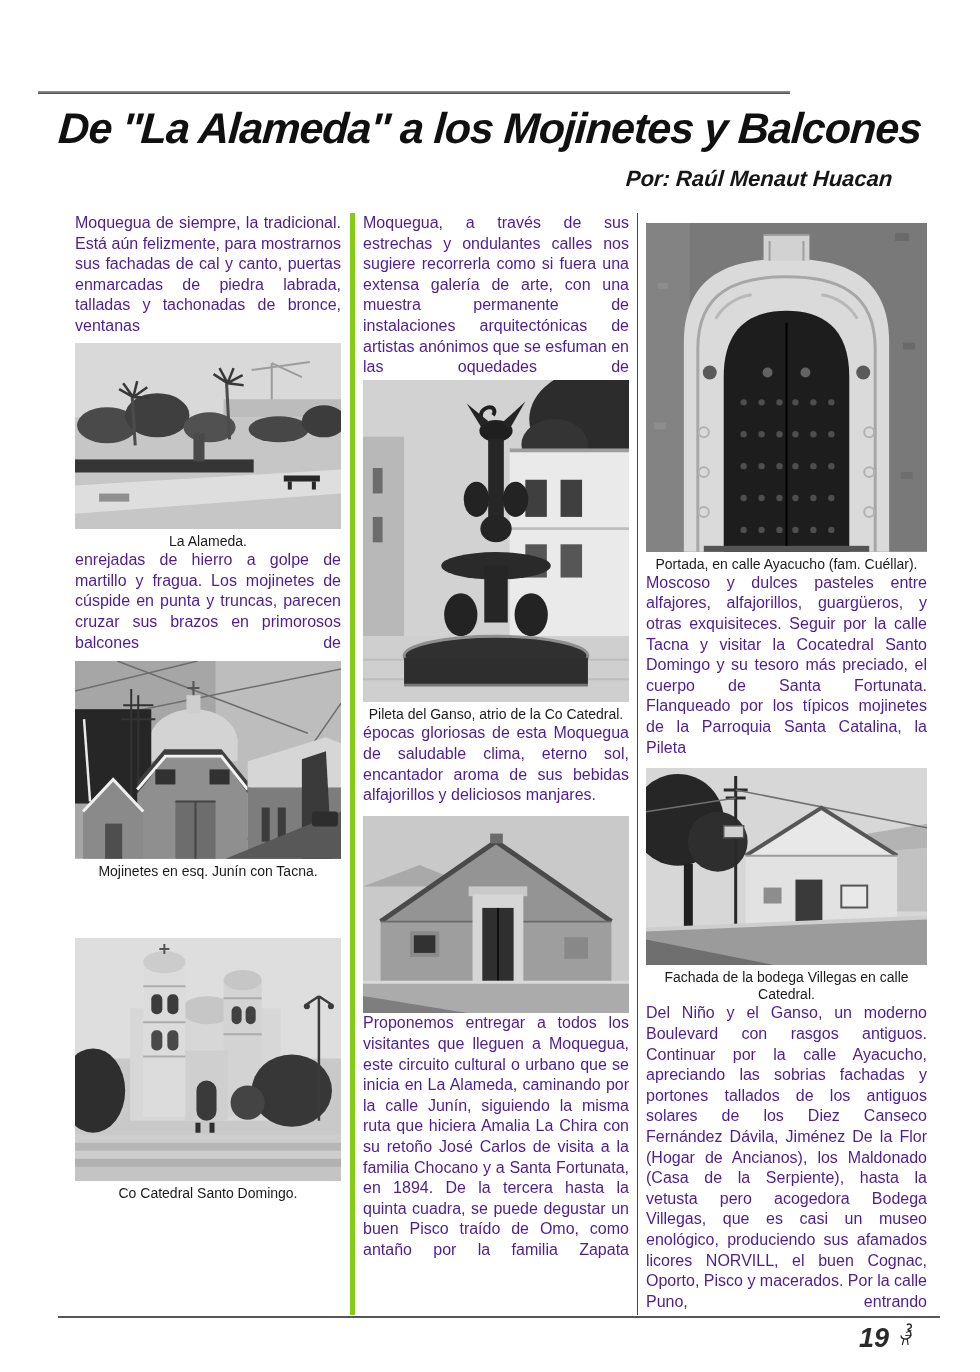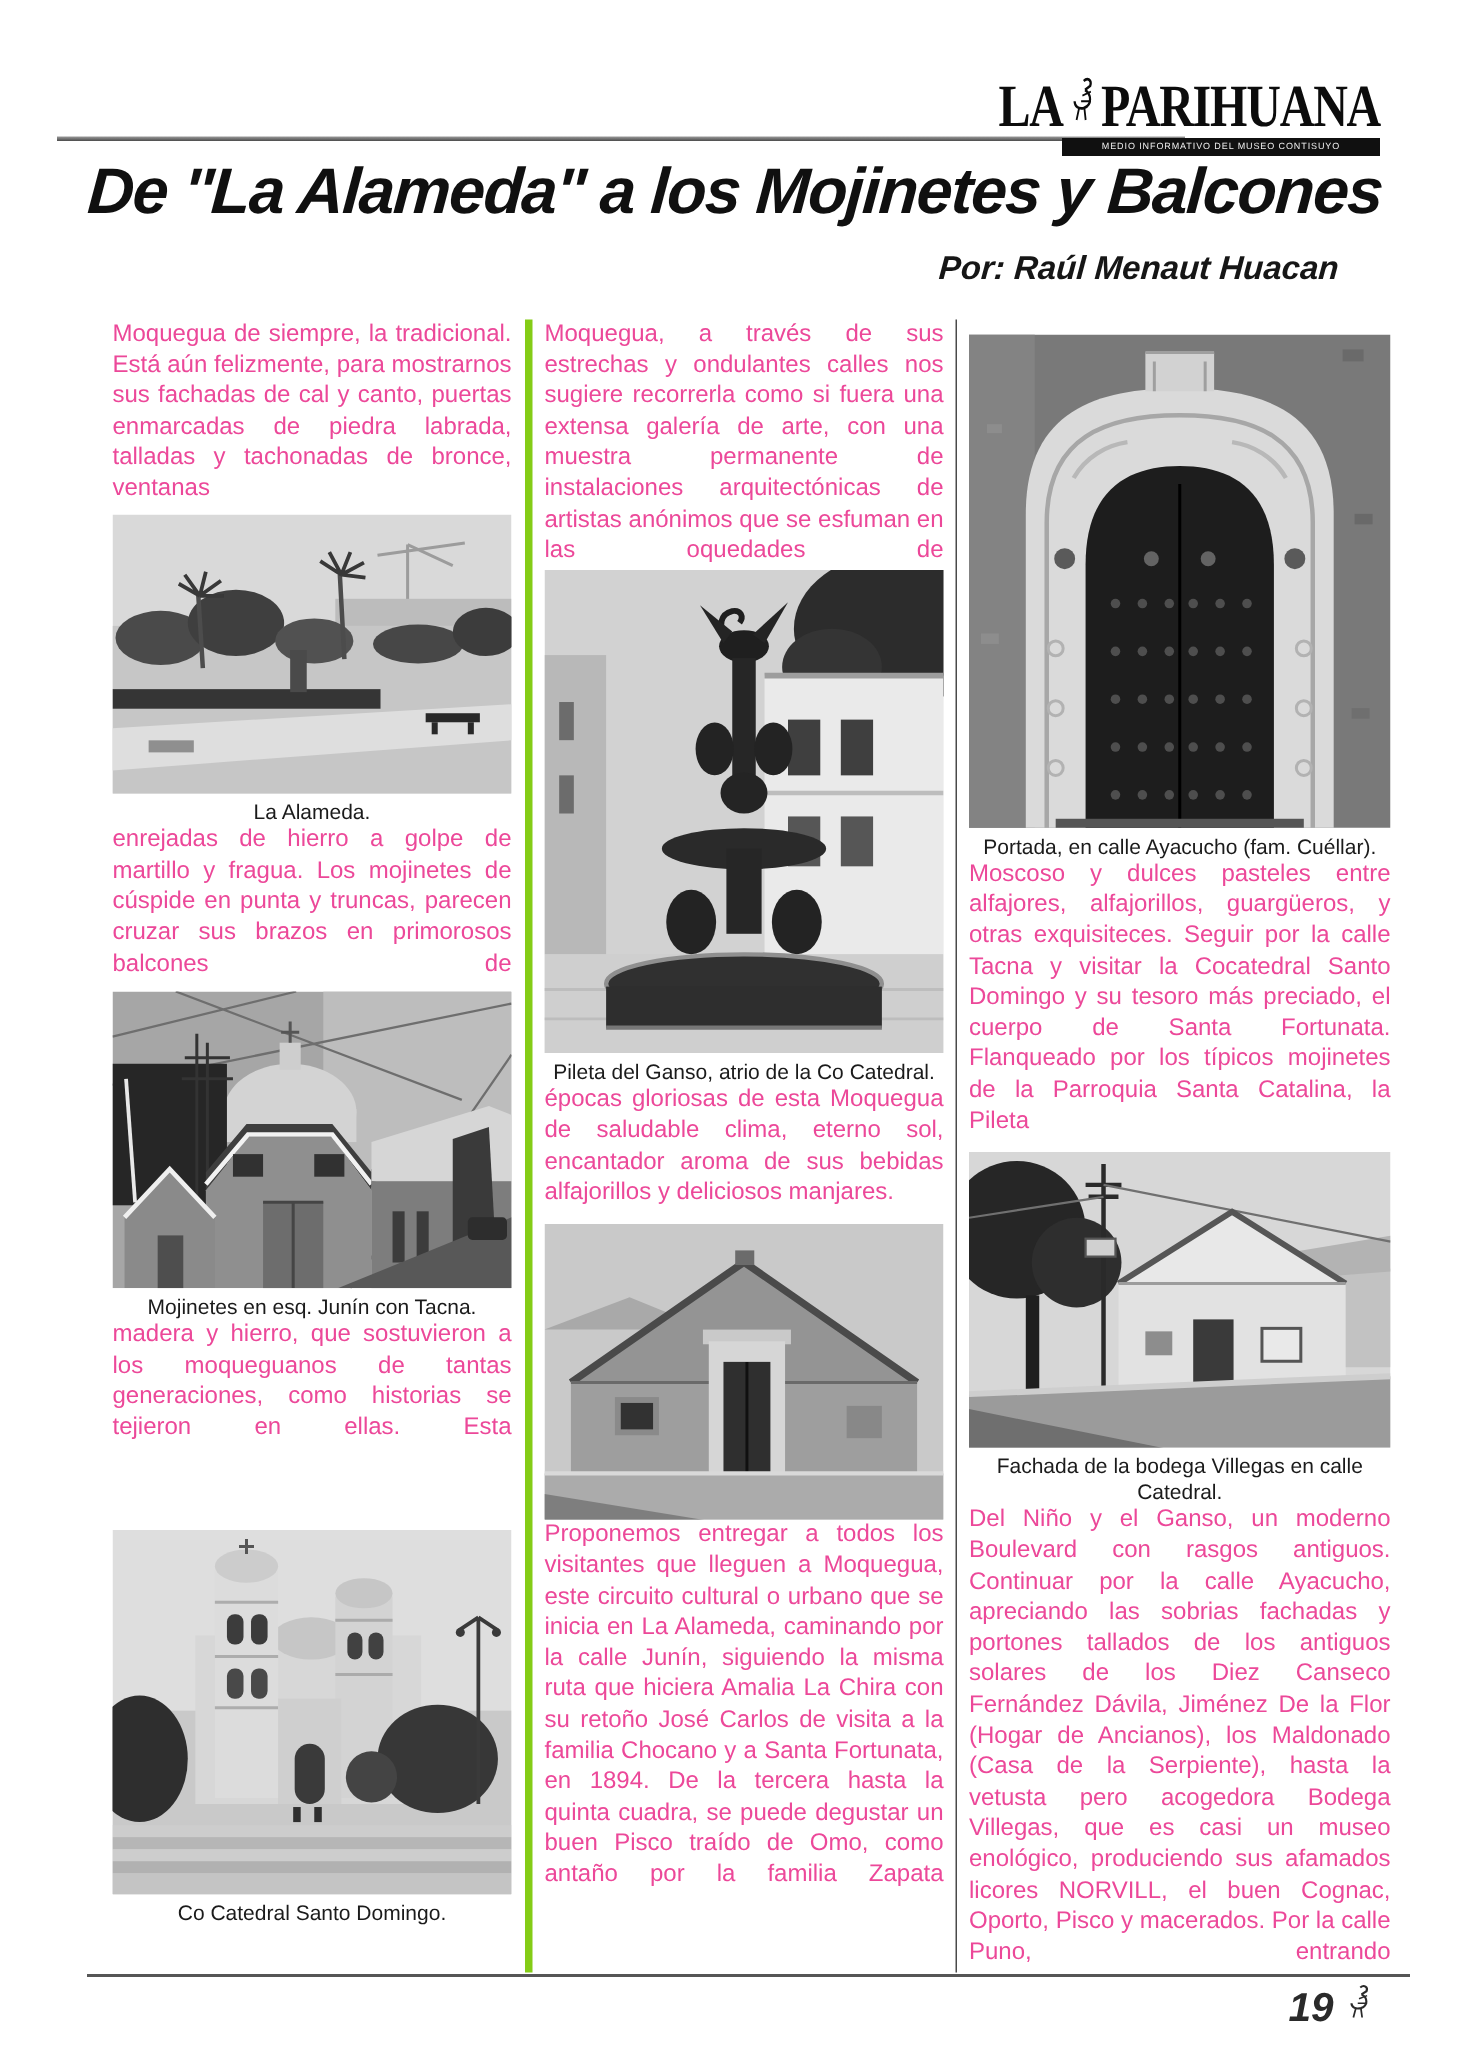--- a/index.html
+++ b/index.html
@@ -23,21 +23,21 @@
     font-size:43px;font-weight:bold;font-style:italic;letter-spacing:-1px;color:#101010;
     transform:skewX(-4deg);}
   .article-byline{position:absolute;top:166px;right:88px;font-size:22px;font-weight:bold;
     font-style:italic;color:#161616;transform:skewX(-4deg);}
   
   .columns{position:absolute;top:213px;left:75px;width:852px;height:1102px;display:flex;}
   .col{box-sizing:border-box;}
   .col-1{width:275px;padding-right:9px;}
   .col-2{width:288px;border-left:5px solid #84cc16;border-right:1px solid #4a4a4a;padding:0 8px;}
   .col-3{width:289px;padding-left:8px;}
-  p.body{margin:0;font-size:16px;line-height:20.6px;text-align:justify;color:#ec4899;}
+  p.body{margin:0;font-size:16px;line-height:20.6px;text-align:justify;color:#4c1d95;}
   p.body.cont{text-align-last:justify;}
   figure{margin:0;}
   figure svg{display:block;width:100%;height:auto;}
   figcaption{font-size:14px;line-height:17px;text-align:center;margin-top:4px;color:#1b1b1b;}
   
   .f-alameda{margin-top:6px;}
   .p-c1-2{margin-top:34px;}
   .f-mojinetes{margin-top:8px;}
   .p-c1-3{margin-top:42px;}
   .f-cocatedral{margin-top:58px;}
@@ -53,35 +53,20 @@
   .footer-rule{position:absolute;left:58px;right:40px;top:1316px;height:2px;background:#565656;}
   .page-number{position:absolute;top:1322px;right:64px;display:flex;align-items:center;gap:7px;
     font-size:27px;font-style:italic;font-weight:bold;color:#2a2a2a;justify-content:center;}
 </style>
 </head>
 <body>
 
 <div class="page">
 
   <div class="masthead-rule"></div>
-  <div class="masthead">
-    <div class="masthead-row">
-      <span>LA</span>
-      <span>
-        <svg width="26" height="34" viewBox="0 0 24 30" aria-hidden="true">
-          <path d="M13 3c3-2.5 6.5-.5 5 3l-4 2.5" fill="none" stroke="#0c0c0c" stroke-width="1.7"></path>
-          <path d="M14 8.5c5 2.5 5.5 9-.5 11-4.5 1.2-7.5-1-7.5-4" fill="none" stroke="#0c0c0c" stroke-width="1.7"></path>
-          <path d="M12 12l6.5-2.5M11 15.5h7.5" fill="none" stroke="#0c0c0c" stroke-width="1.2"></path>
-          <path d="M9.5 19.5 7.5 27M13.5 19.5l1 7.5" fill="none" stroke="#0c0c0c" stroke-width="1.4"></path>
-        </svg>
-      </span>
-      <span>PARIHUANA</span>
-    </div>
-    <div class="masthead-bar">MEDIO INFORMATIVO DEL MUSEO CONTISUYO</div>
-  </div>
 
   <div class="article-title">De ''La Alameda'' a los Mojinetes y Balcones</div>
   <div class="article-byline">Por: Raúl Menaut Huacan</div>
 
   <div class="columns">
 
     <div class="col col-1">
       <p class="body cont">Moquegua de siempre, la tradicional. Está aún felizmente, para mostrarnos sus fachadas de cal y canto, puertas enmarcadas de piedra labrada, talladas y tachonadas de bronce, ventanas</p>
 
       <figure class="f-alameda">
@@ -137,21 +122,20 @@
           <polygon points="226,98 250,90 256,197 226,197" fill="#3a3a3a"></polygon>
           <polygon points="150,197 265,150 265,197" fill="#585858"></polygon>
           <rect x="236" y="150" width="26" height="15" rx="3" fill="#2d2d2d"></rect>
           <polygon points="8,150 38,118 68,150 68,197 8,197" fill="#8a8a8a"></polygon>
           <path d="M8 150l30-32 30 32" stroke="#efefef" stroke-width="3" fill="none"></path>
           <rect x="30" y="162" width="17" height="35" fill="#4e4e4e"></rect>
         </svg>
         <figcaption>Mojinetes en esq. Junín con Tacna.</figcaption>
       </figure>
 
-      <p class="body cont p-c1-3">madera y hierro, que sostuvieron a los moqueguanos de tantas generaciones, como historias se tejieron en ellas. Esta</p>
 
       <figure class="f-cocatedral">
         <svg viewBox="0 0 265 242">
           <rect width="265" height="242" fill="#dedede"></rect>
           <rect y="120" width="265" height="122" fill="#c9c9c9"></rect>
           <rect x="55" y="70" width="150" height="112" fill="#d7d7d7"></rect>
           <ellipse cx="132" cy="72" rx="26" ry="14" fill="#c6c6c6"></ellipse>
           <rect x="68" y="26" width="42" height="152" fill="#dcdcdc"></rect>
           <ellipse cx="89" cy="24" rx="21" ry="11" fill="#cccccc"></ellipse>
           <path d="M89 6v10M84 11h10" stroke="#555" stroke-width="2"></path>

